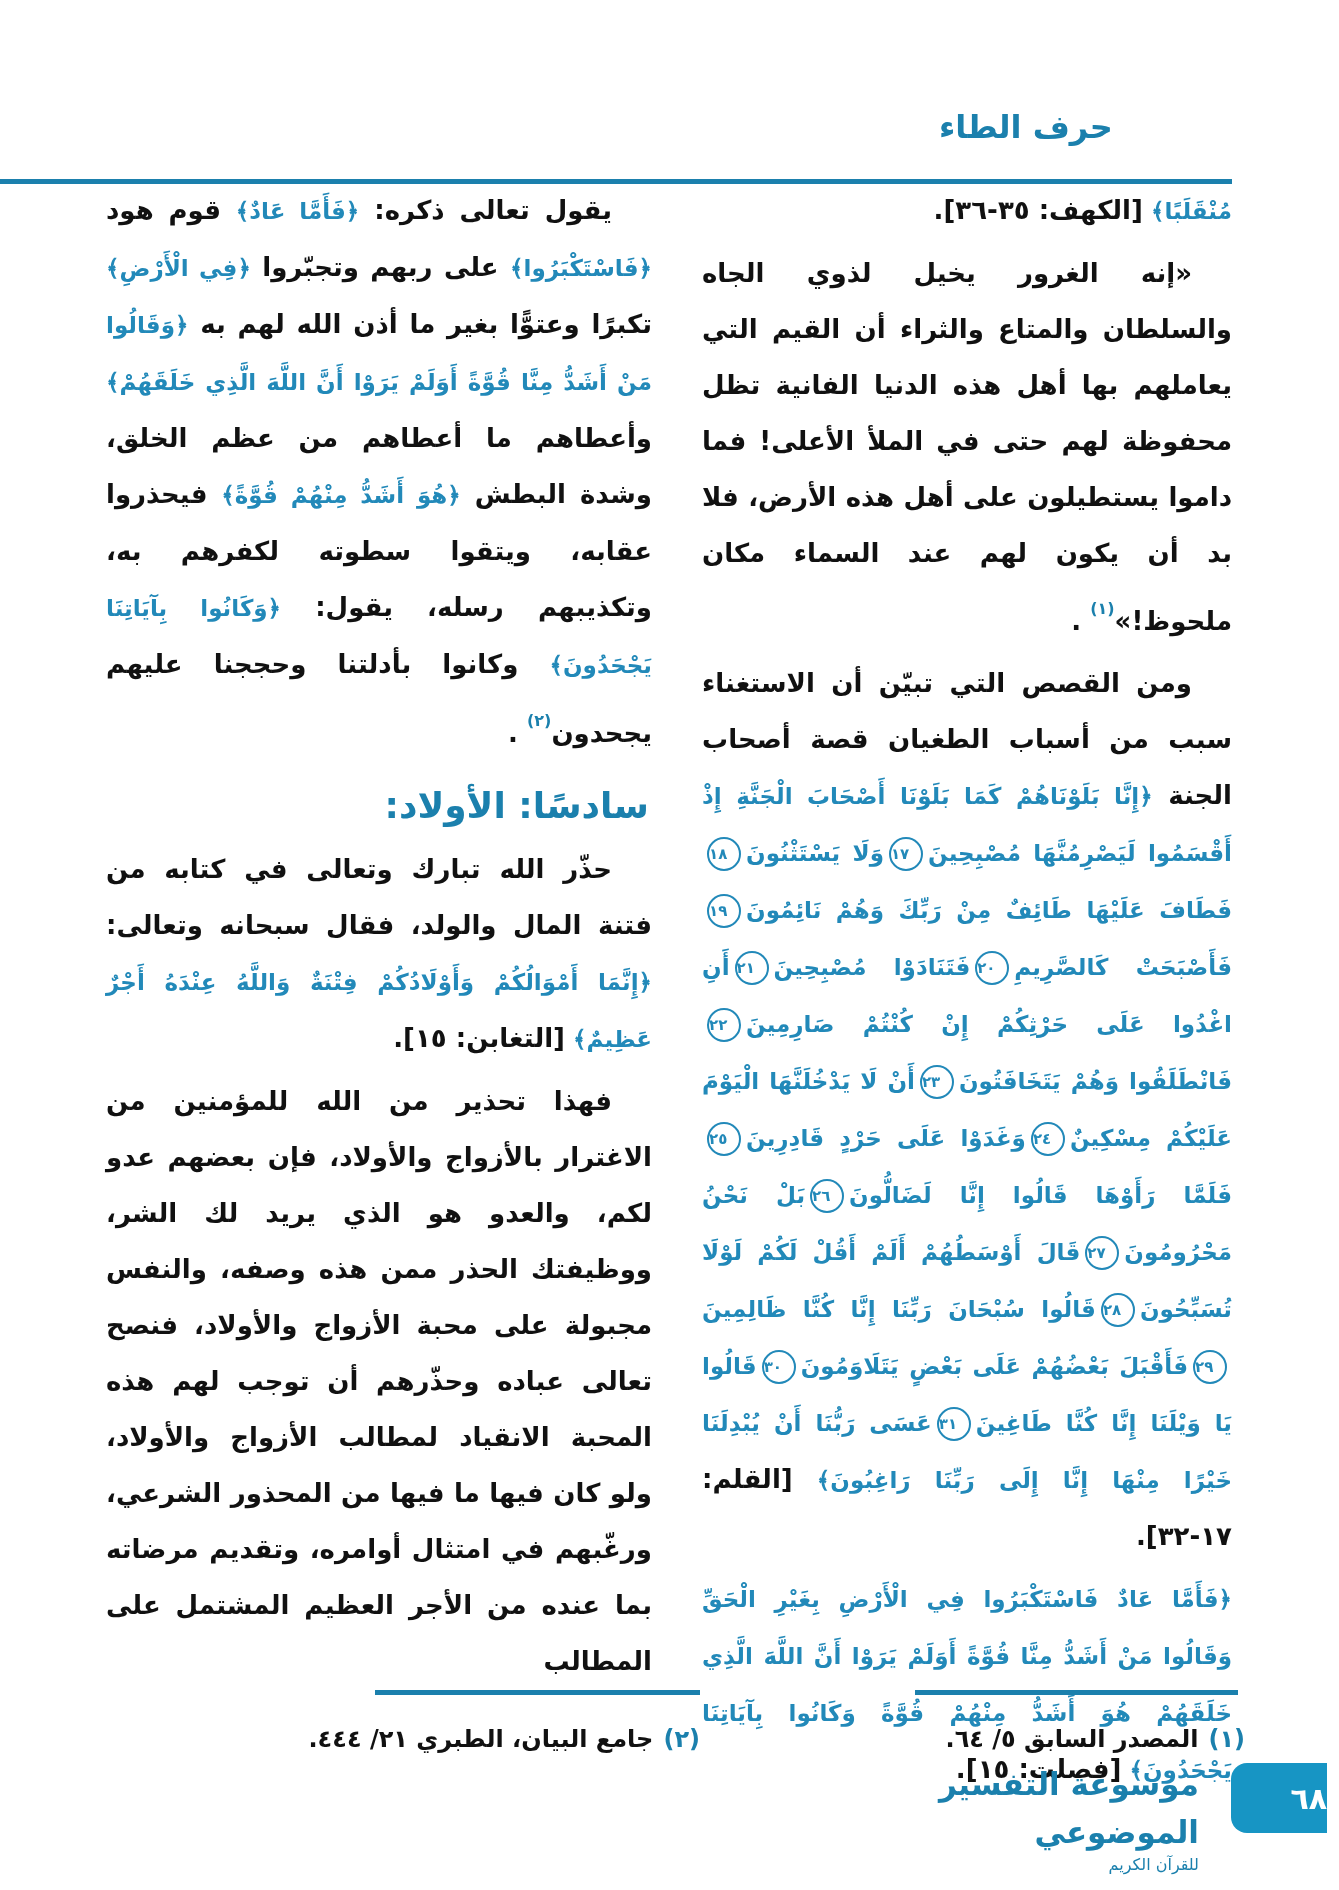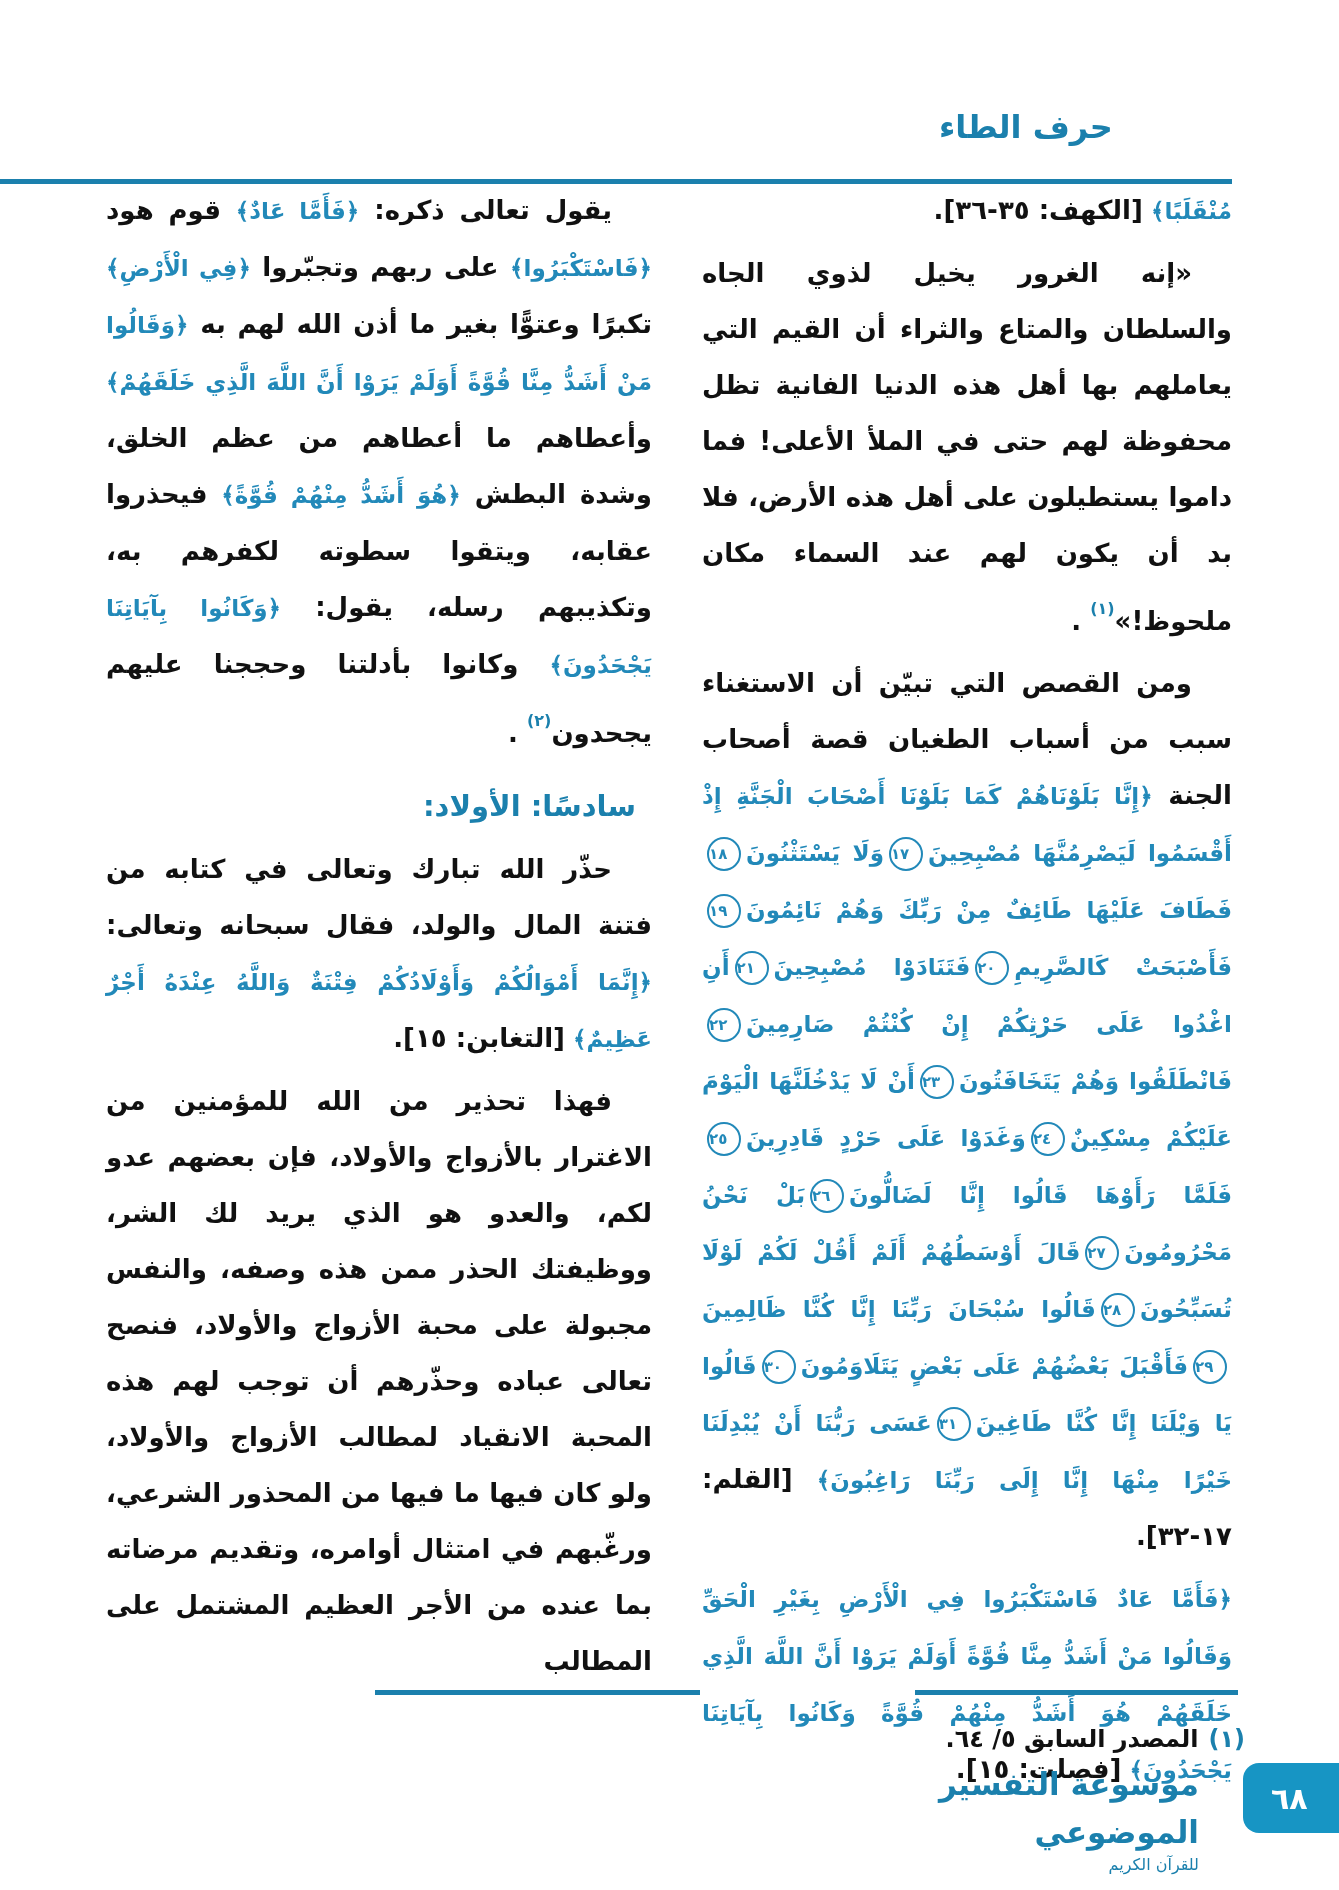--- a/index.html
+++ b/index.html
@@ -42,22 +42,22 @@
   .q{color:var(--quran);font-size:23px;font-weight:700;}
   .aya{
     display:inline-block;min-width:34px;height:34px;
     border:2px solid var(--quran);border-radius:50%;
     color:var(--quran);font-size:15px;font-weight:700;
     line-height:30px;text-align:left;text-indent:0;
     margin:0 5px;vertical-align:middle;
   }
   .fref{color:var(--accent);font-size:16px;vertical-align:16px;font-weight:700;}
   .subheading{
-    font-size:29px;font-weight:700;color:var(--accent);
-    margin:20px 16px 10px 0;line-height:50px;
+    font-size:36px;font-weight:700;color:var(--accent);
+    margin:20px 3px 10px 0;line-height:50px;
   }
   
   .fn-rule{position:absolute;height:5px;background:var(--accent);top:1690px;}
   .fn-rule-right{right:101px;width:323px;}
   .fn-rule-left{right:639px;width:325px;}
   .footnote{
     position:absolute;top:1714px;
     font-size:24px;font-weight:700;color:var(--ink);
     line-height:50px;white-space:nowrap;
   }
@@ -65,24 +65,24 @@
   .footnote-left{right:639px;width:420px;}
   .fn-num{color:var(--accent);margin-left:10px;}
   
   .publisher-logo{
     position:absolute;top:1760px;right:140px;width:262px;
     color:var(--accent);
   }
   .logo-line1{font-size:31px;font-weight:700;line-height:1.55;letter-spacing:-1px;}
   .logo-line2{font-size:16px;font-weight:400;line-height:1.1;}
   .page-number-box{
-    position:absolute;top:1763px;right:0;width:96px;height:70px;
+    position:absolute;top:1763px;right:12px;width:96px;height:70px;
     background:var(--box);
     border-radius:16px 0 0 16px;
-    display:flex;align-items:center;justify-content:flex-end;
+    display:flex;align-items:center;justify-content:flex-start;
     color:#ffffff;font-size:30px;font-weight:700;padding-left:28px;
   }
 </style>
 </head>
 <body>
 
 <div class="page">
 
   <div class="chapter-title">حرف الطاء</div>
   <div class="header-rule"></div>
@@ -100,20 +100,23 @@
     <p class="para"><span>حذّر الله تبارك وتعالى في كتابه من فتنة المال والولد، فقال سبحانه وتعالى: </span><span class="q">﴿إِنَّمَا أَمْوَالُكُمْ وَأَوْلَادُكُمْ فِتْنَةٌ وَاللَّهُ عِنْدَهُ أَجْرٌ عَظِيمٌ﴾ </span><span>[التغابن: ١٥].</span></p>
     <p class="para"><span>فهذا تحذير من الله للمؤمنين من الاغترار بالأزواج والأولاد، فإن بعضهم عدو لكم، والعدو هو الذي يريد لك الشر، ووظيفتك الحذر ممن هذه وصفه، والنفس مجبولة على محبة الأزواج والأولاد، فنصح تعالى عباده وحذّرهم أن توجب لهم هذه المحبة الانقياد لمطالب الأزواج والأولاد، ولو كان فيها ما فيها من المحذور الشرعي، ورغّبهم في امتثال أوامره، وتقديم مرضاته بما عنده من الأجر العظيم المشتمل على المطالب</span></p>
   </section>
 
   <div class="fn-rule fn-rule-right"></div>
   <div class="fn-rule fn-rule-left"></div>
 
   <div class="footnote footnote-right">
     <span class="fn-num">(١)</span><span>المصدر السابق ٥/ ٦٤.</span>
   </div>
+  <div class="footnote footnote-left">
+    <span class="fn-num">(٢)</span><span>جامع البيان، الطبري ٢١/ ٤٤٤.</span>
+  </div>
 
   <div class="publisher-logo">
     <div class="logo-line1">موسوعة التفسير الموضوعي</div>
     <div class="logo-line2">للقرآن الكريم</div>
   </div>
 
   <div class="page-number-box">
     <span>٦٨</span>
   </div>
 

